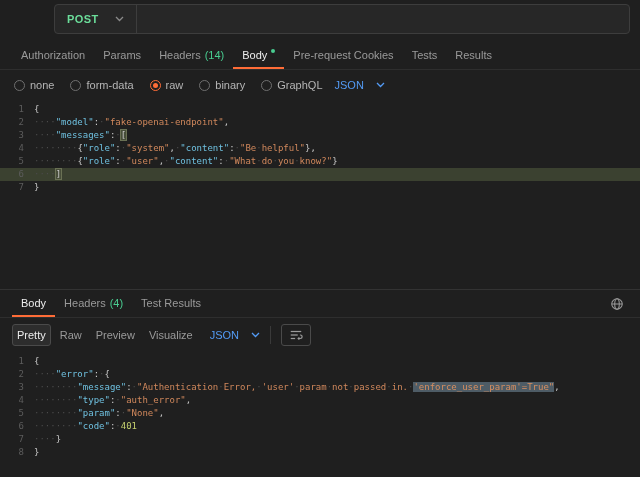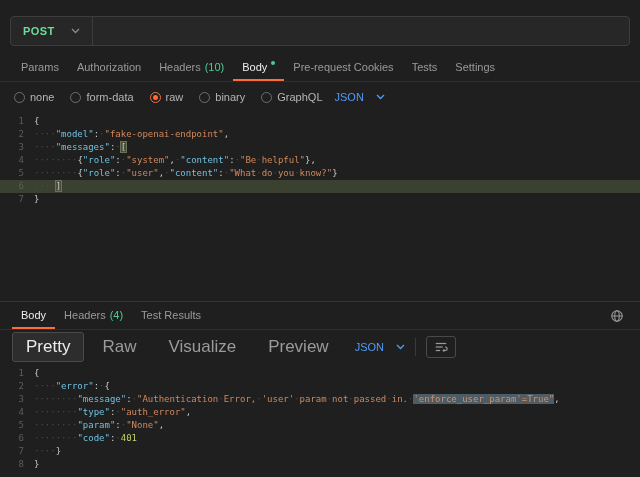--- a/index.html
+++ b/index.html
@@ -1,21 +1,21 @@
 <!DOCTYPE html>
 <html><head>
 <meta charset="utf-8">
 <style>
   * { margin:0; padding:0; box-sizing:border-box; }
   html,body { background:#1f1f1f; }
   body { width:640px; height:477px; overflow:hidden; font-family:"Liberation Sans",sans-serif; color:#cccccc; }
   .app { width:640px; height:477px; display:flex; flex-direction:column; background:#1f1f1f; }
 
   
-  .req-bar { padding:16px 10px 8px 10px; }
+  .req-bar { padding:4px 10px 8px 10px;margin-left:44px; }
   .req-field { display:flex; height:30px; background:#272727; border:1px solid #3d3d3d; border-radius:4px; align-items:stretch; }
   .method { display:flex; align-items:center; gap:16px; padding:0 12px 0 12px; border-right:1px solid #3d3d3d; cursor:pointer; }
   .method-label { color:#6bdd9a; font-size:11px; font-weight:bold; letter-spacing:.4px; }
   .url { display:flex; align-items:center; padding:0 13px; font-size:11.5px; color:#d6d6d6; flex:1; }
 
   
   .tabs { display:flex; align-items:stretch; padding:0 12px; border-bottom:1px solid #2e2e2e; height:28px; }
   .tabgroup { display:flex; align-items:stretch; }
   .tab { display:flex; align-items:center; padding:0 9px; font-size:11px; color:#9a9a9a; cursor:pointer; border-bottom:2px solid transparent; }
   .tab.active { color:#ededed; border-bottom-color:#ff6c37; }
@@ -44,21 +44,21 @@
   .tok-ssel { color:#d88f60; background:#4e5c66; }
   .tok-n { color:#c4cf6e; }
   .tok-p { color:#c9c9c9; }
   .tok-bm { background:#474d39; box-shadow:0 0 0 1px #6a7154; color:#c9c9c9; }
   .tok-ws {}
   .dot { color:#4b4b4b; }
 
   
   .resp-toolbar { display:flex; align-items:center; padding:0 12px; height:34px; }
   .views { display:flex; align-items:center; gap:4px; }
-  .view { font-size:17px; color:#9a9a9a; padding:4px 13px; border:1px solid transparent; border-radius:3px; cursor:pointer; }
+  .view { font-size:11px; color:#9a9a9a; padding:4px 4px; border:1px solid transparent; border-radius:3px; cursor:pointer; }
   .view.active { border-color:#4a4a4a; background:#2d2d2d; color:#ececec; }
   .vdiv { width:1px; height:18px; background:#3a3a3a; margin:0 10px; }
   .icon-btn { width:30px; height:22px; border:1px solid #4a4a4a; border-radius:3px; display:flex; align-items:center; justify-content:center; cursor:pointer; }
 </style>
 </head>
 <body>
 
 <div class="app">
 
   <div class="req-bar">
@@ -68,41 +68,41 @@
         <svg width="9" height="6" viewBox="0 0 9 6">
             <path d="M1 1l3.5 3.5L8 1" stroke="#8a8a8a" stroke-width="1.3" fill="none"></path>
           </svg>
       </div>
     </div>
   </div>
 
   <div class="tabs">
     <div class="tabgroup" id="req-tabs">
         <div class="tab">
+          <span>Authorization</span>
+        </div>
+        <div class="tab">
           <span>Params</span>
         </div>
         <div class="tab">
-          <span>Authorization</span>
-        </div>
-        <div class="tab">
           <span>Headers</span>
-          <span class="count">(10)</span>
+          <span class="count">(14)</span>
         </div>
         <div class="tab active">
           <span>Body</span>
           <span class="moddot"></span>
         </div>
         <div class="tab">
           <span>Pre-request Cookies</span>
         </div>
         <div class="tab">
           <span>Tests</span>
         </div>
         <div class="tab">
-          <span>Settings</span>
+          <span>Results</span>
         </div>
       </div>
   </div>
 
   <div class="type-row">
     <div class="radios" id="radios">
         <div class="radio-item">
           <span class="radio"></span>
           <span>none</span>
         </div>
@@ -160,22 +160,22 @@
           <ellipse cx="8" cy="8" rx="2.6" ry="6"></ellipse>
           <path d="M2 8h12"></path>
         </svg>
     </div>
   </div>
 
   <div class="resp-toolbar">
     <div class="views" id="views">
         <div class="view active">Pretty</div>
         <div class="view">Raw</div>
+        <div class="view">Preview</div>
         <div class="view">Visualize</div>
-        <div class="view">Preview</div>
       </div>
     <div class="lang">
       <span>JSON</span>
       <svg width="9" height="6" viewBox="0 0 9 6">
           <path d="M1 1l3.5 3.5L8 1" stroke="#539bf5" stroke-width="1.3" fill="none"></path>
         </svg>
     </div>
     <div class="vdiv"></div>
     <div class="icon-btn">
       <svg width="14" height="14" viewBox="0 0 16 16" fill="none" stroke="#9a9a9a" stroke-width="1.4">

